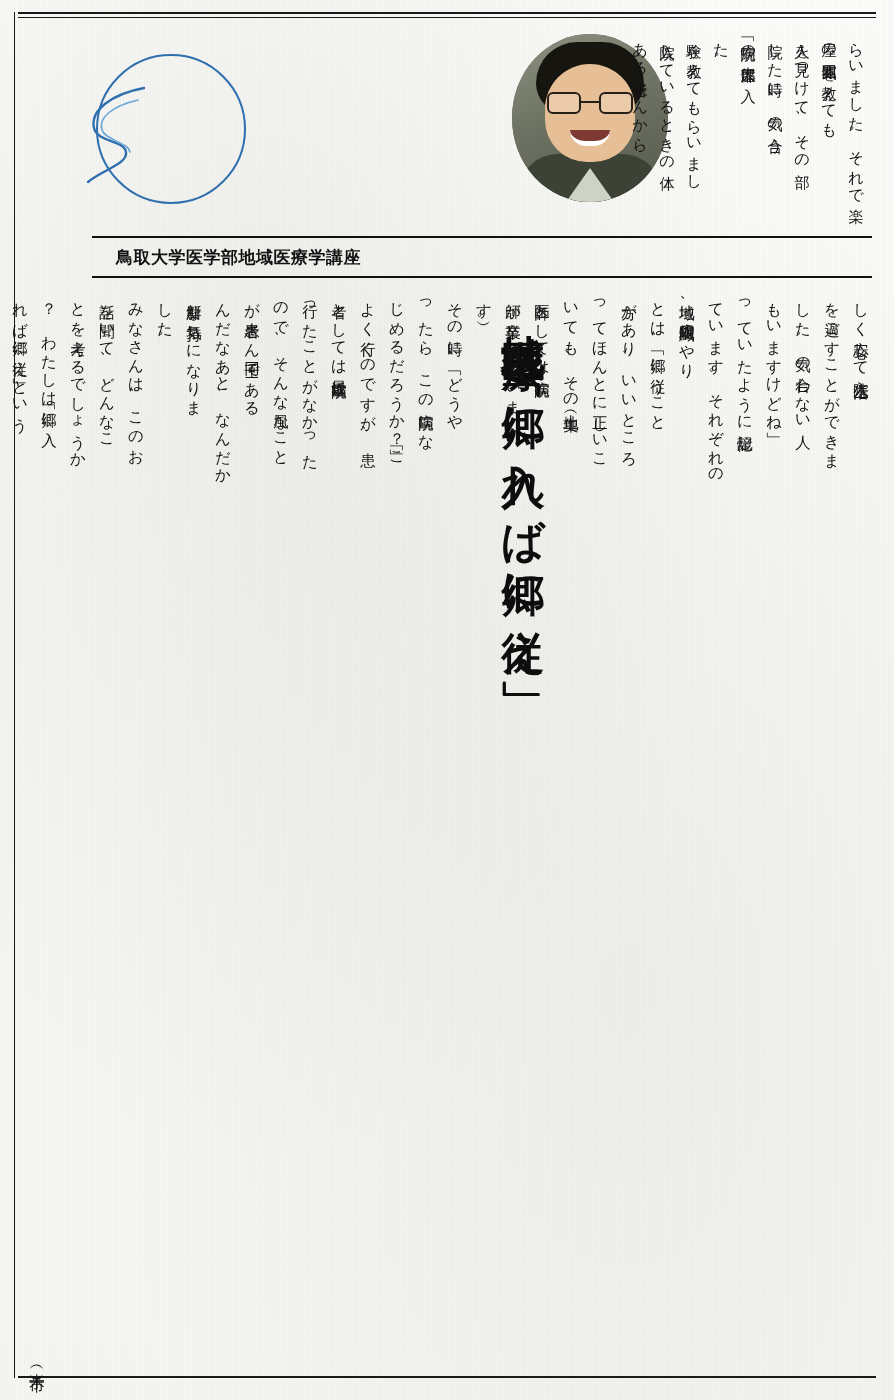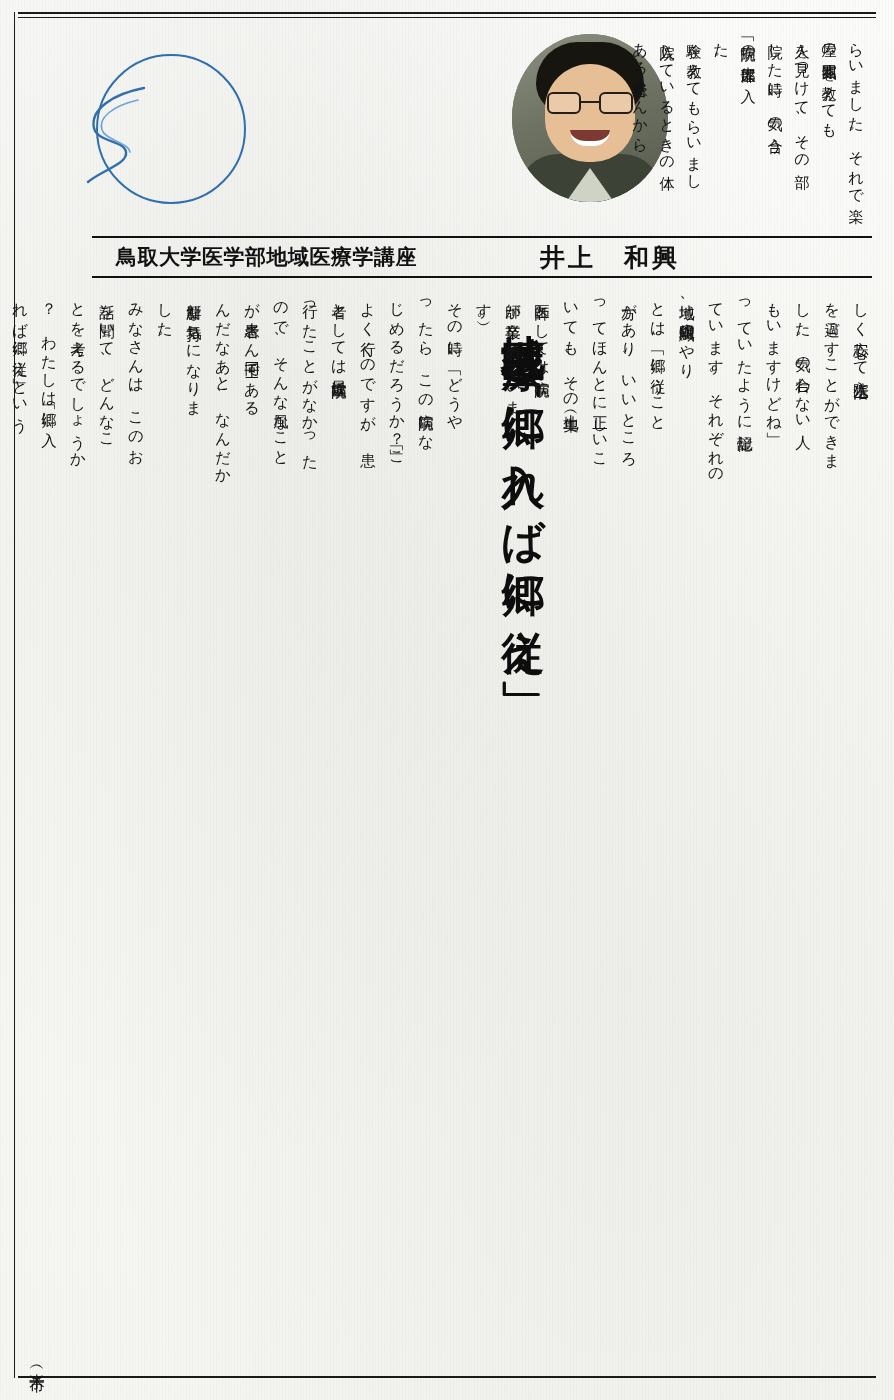--- a/index.html
+++ b/index.html
@@ -217,21 +217,21 @@
     border-top: 2px solid #111;
     border-bottom: 2px solid #111;
     display: flex;
     align-items: center;
     justify-content: space-between;
     padding: 0 14px 0 24px;
     box-sizing: border-box;
   }
   .affiliation {
     font-family: Liberation Mono, monospace;
-    font-size: 21px;
+    font-size: 17px;
     font-weight: 700;
     letter-spacing: 0.5px;
     color: #111;
   }
   .author {
     font-family: "DejaVu Serif", serif;
     font-size: 25px;
     font-weight: 700;
     letter-spacing: 3px;
     color: #111;
@@ -330,21 +330,20 @@
       <div class="vtext">「病院の大部屋に入</div>
       <div class="vtext">院した時に、気の合う</div>
       <div class="vtext">人を見つけて、その部</div>
       <div class="vtext">屋の雰囲気を教えても</div>
       <div class="vtext">らいました。それで楽</div>
     </div>
   </div>
 
   <div class="byline">
     <div class="affiliation">鳥取大学医学部地域医療学講座</div>
-    <div class="author">井上　和興</div>
   </div>
 
   <div class="headline">地域医療と「郷に入れば郷に従え」</div>
 
   <div class="body-area">
     <div class="col" style="right:0px">
         <div class="vtext">しく安心して入院生活</div>
       </div>
     <div class="col" style="right:29px">
         <div class="vtext">を過ごすことができま</div>

